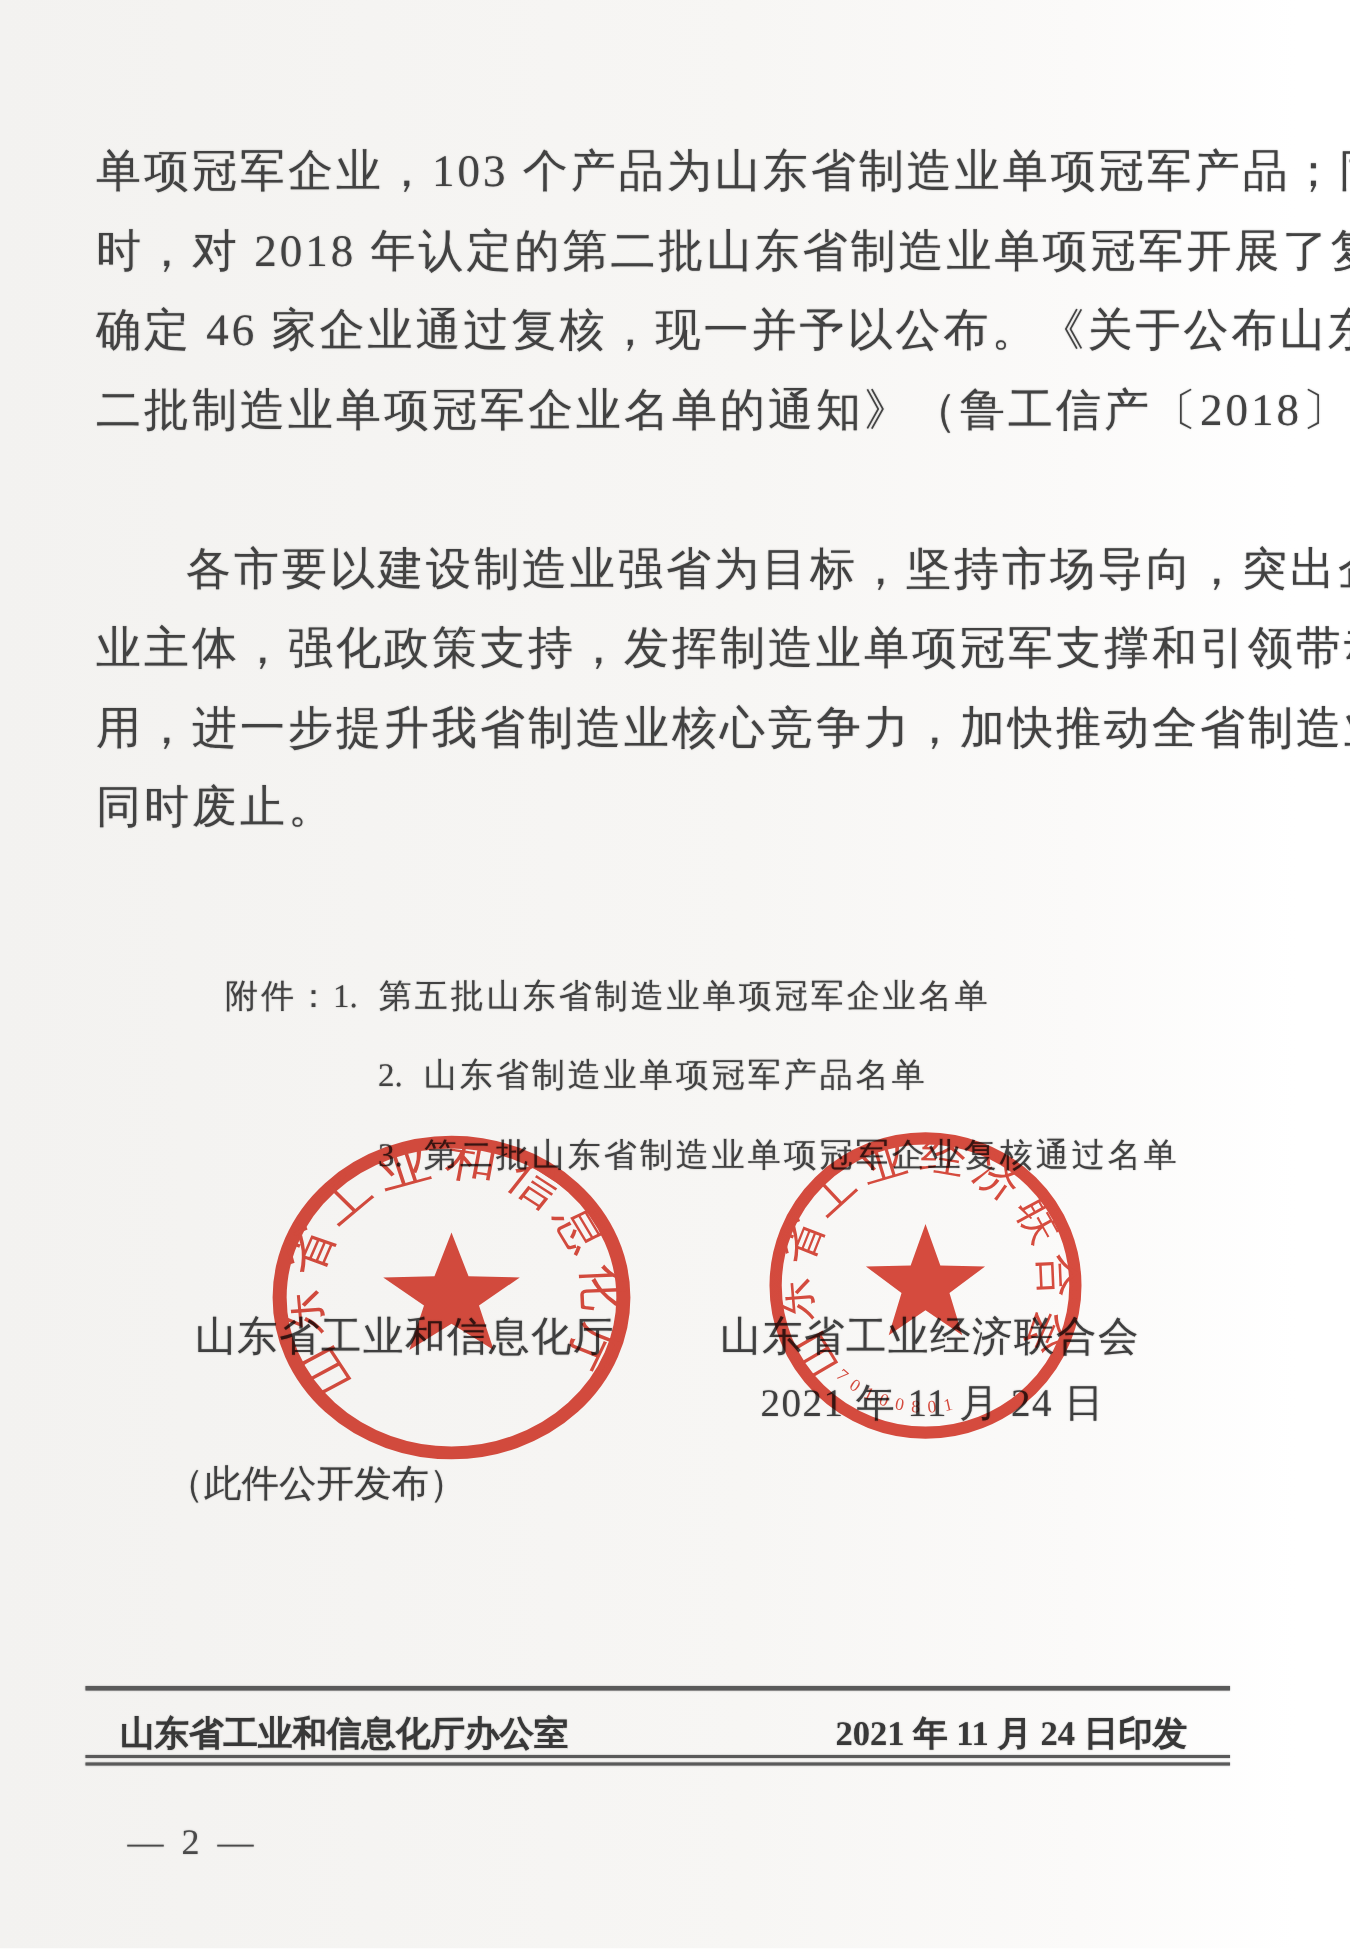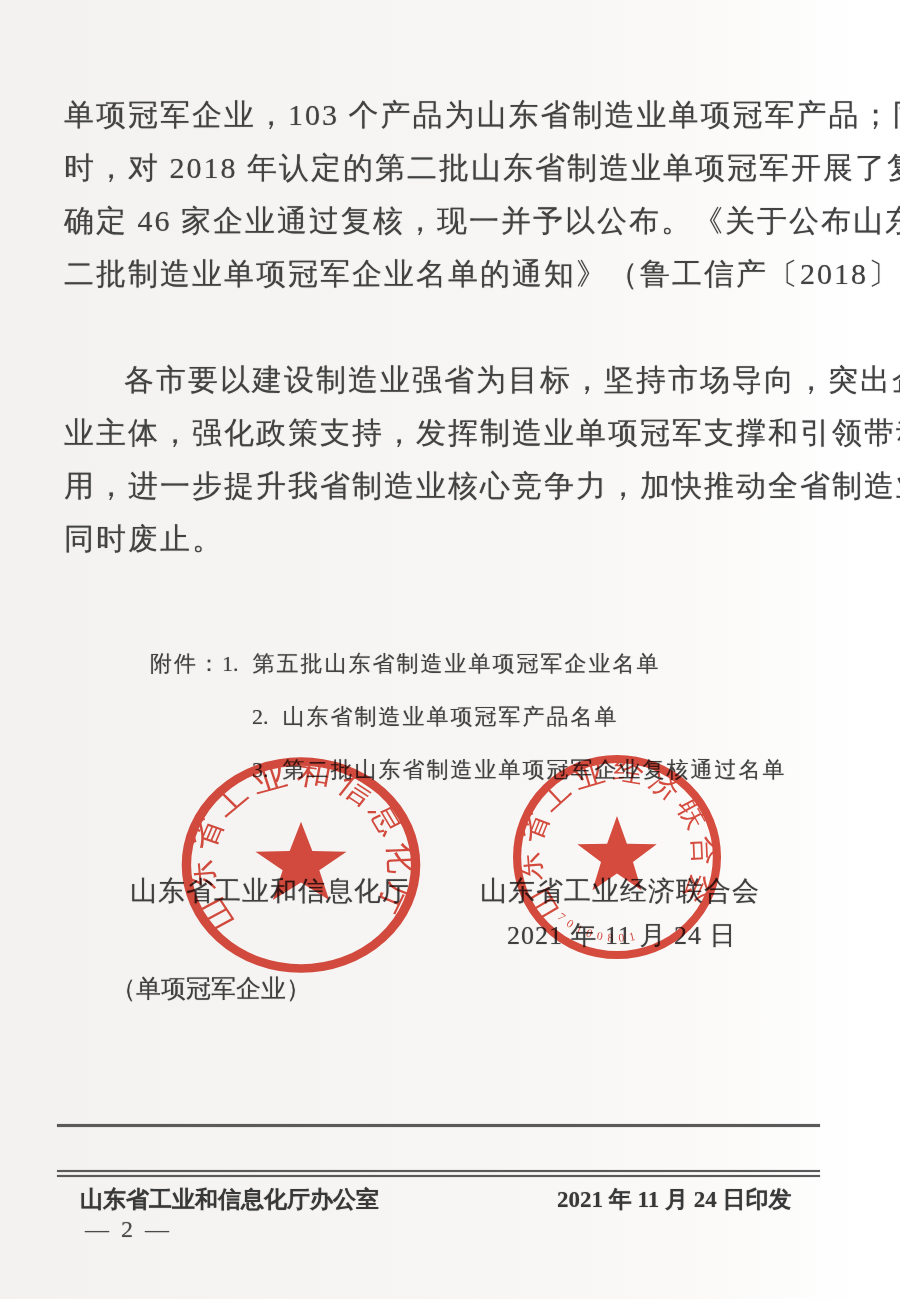--- a/index.html
+++ b/index.html
@@ -28,21 +28,21 @@
   .seal{
     position:absolute;
     mix-blend-mode:multiply;
     opacity:.9;
     filter:blur(.5px);
     color:var(--seal-color,#d6392b);
   }
   .rule{position:absolute;background:#5a5a5a;box-shadow:0 0 1px rgba(80,80,80,.7);}
   .footer-text{
     position:absolute;white-space:pre;font-size:23px;font-weight:600;
-    color:#383838;text-shadow:0 0 1px rgba(56,56,56,.5);margin-top:44px;
+    color:#383838;text-shadow:0 0 1px rgba(56,56,56,.5);
   }
   .page-num{
     position:absolute;white-space:pre;font-size:24px;letter-spacing:3px;
     color:#4a4a4a;text-shadow:0 0 1px rgba(70,70,70,.5);
   }
 </style>
 </head>
 <body>
 
 <div class="page">
@@ -63,21 +63,21 @@
   <div class="att-row" style="left:222px;top:666px">
     <span class="att-num">2.</span><span>山东省制造业单项冠军产品名单</span>
   </div>
   <div class="att-row" style="left:222px;top:719px">
     <span class="att-num">3.</span><span>第二批山东省制造业单项冠军企业复核通过名单</span>
   </div>
 
   <div class="sig" style="left:130px;top:873px">山东省工业和信息化厅</div>
   <div class="sig" style="left:480px;top:873px">山东省工业经济联合会</div>
   <div class="sig" style="left:507px;top:918px;font-size:26px">2021 年 11 月 24 日</div>
-  <div class="sig" style="left:111px;top:972px;font-size:25px;letter-spacing:0">（单项冠军企业）</div>
+  <div class="sig" style="left:111px;top:972px;font-size:25px;letter-spacing:0">（此件公开发布）</div>
 
   <svg class="seal" style="left:176px;top:752px" width="250" height="226" viewBox="0 0 240 240" preserveAspectRatio="none">
     <circle cx="120" cy="120" r="110" fill="none" stroke="currentColor" stroke-width="9"></circle>
     <polygon fill="currentColor" points="120,74 130.9,105 163.7,105.8 137.6,125.7 147,157.2 120,138.5 93,157.2 102.4,125.7 76.3,105.8 109.1,105"></polygon>
     <path id="lsArc" d="M 59.2 180.8 A 86 86 0 1 1 180.8 180.8" fill="none"></path>
     <text font-size="33" letter-spacing="6" fill="currentColor">
       <textPath href="#lsArc" startOffset="2">山东省工业和信息化厅</textPath>
     </text>
   </svg>
 

